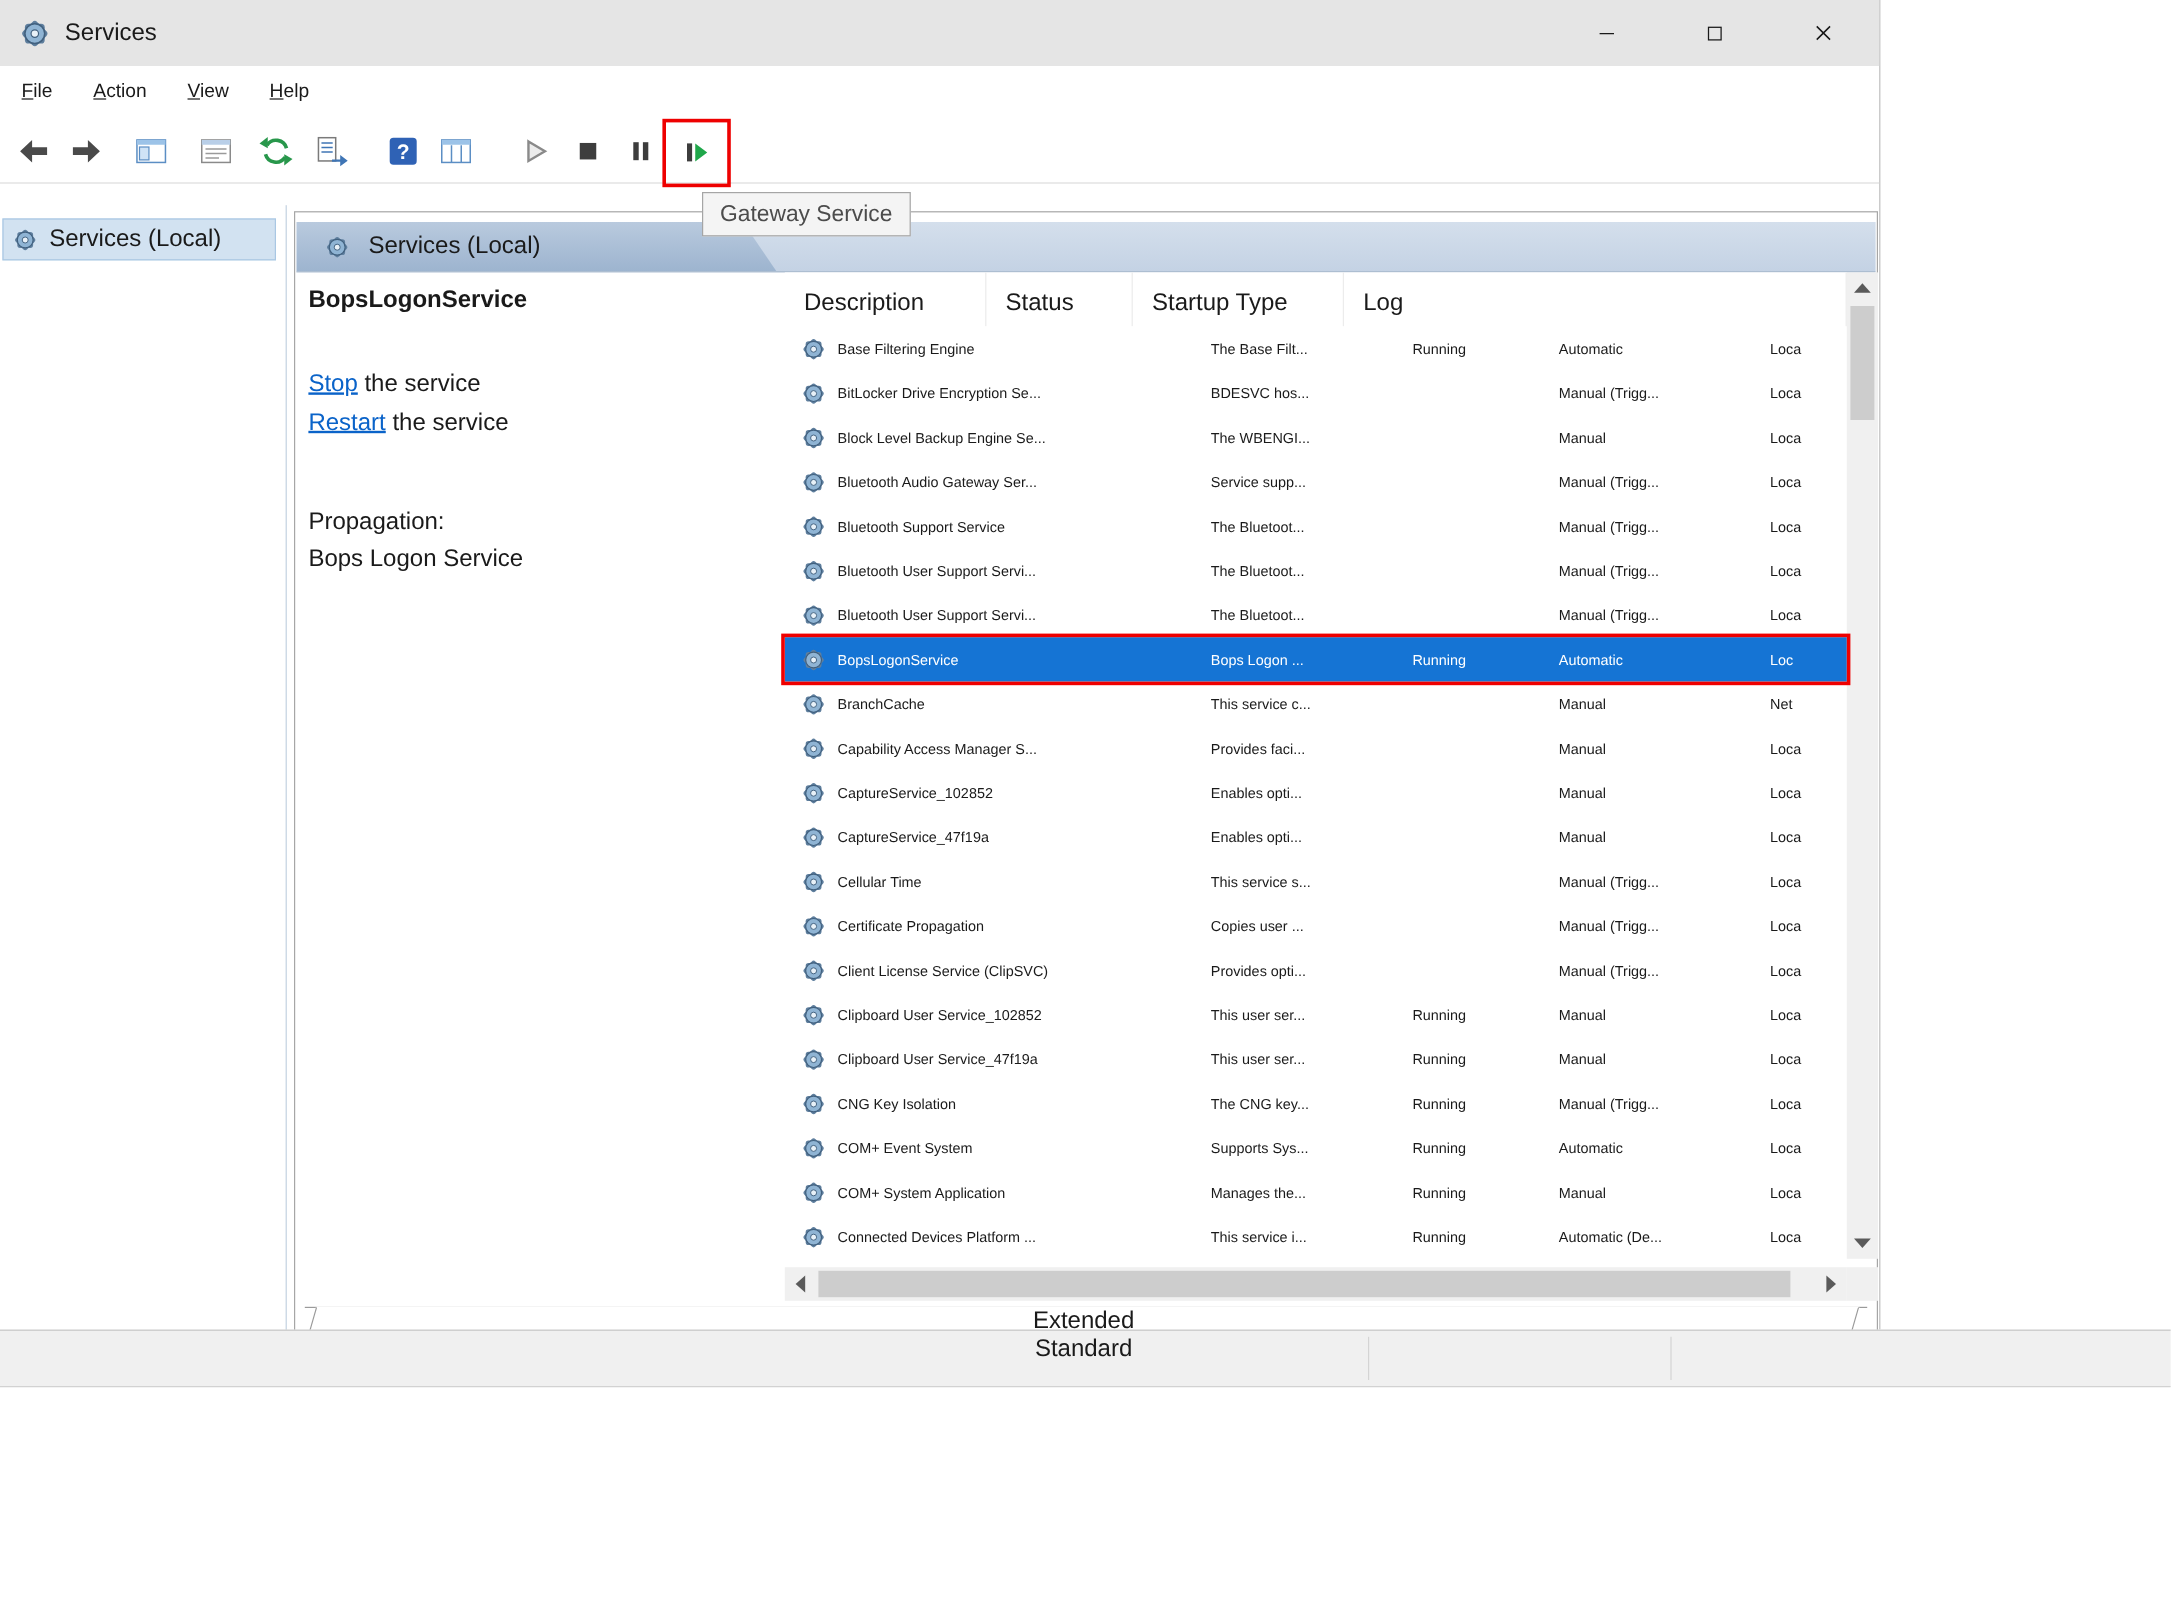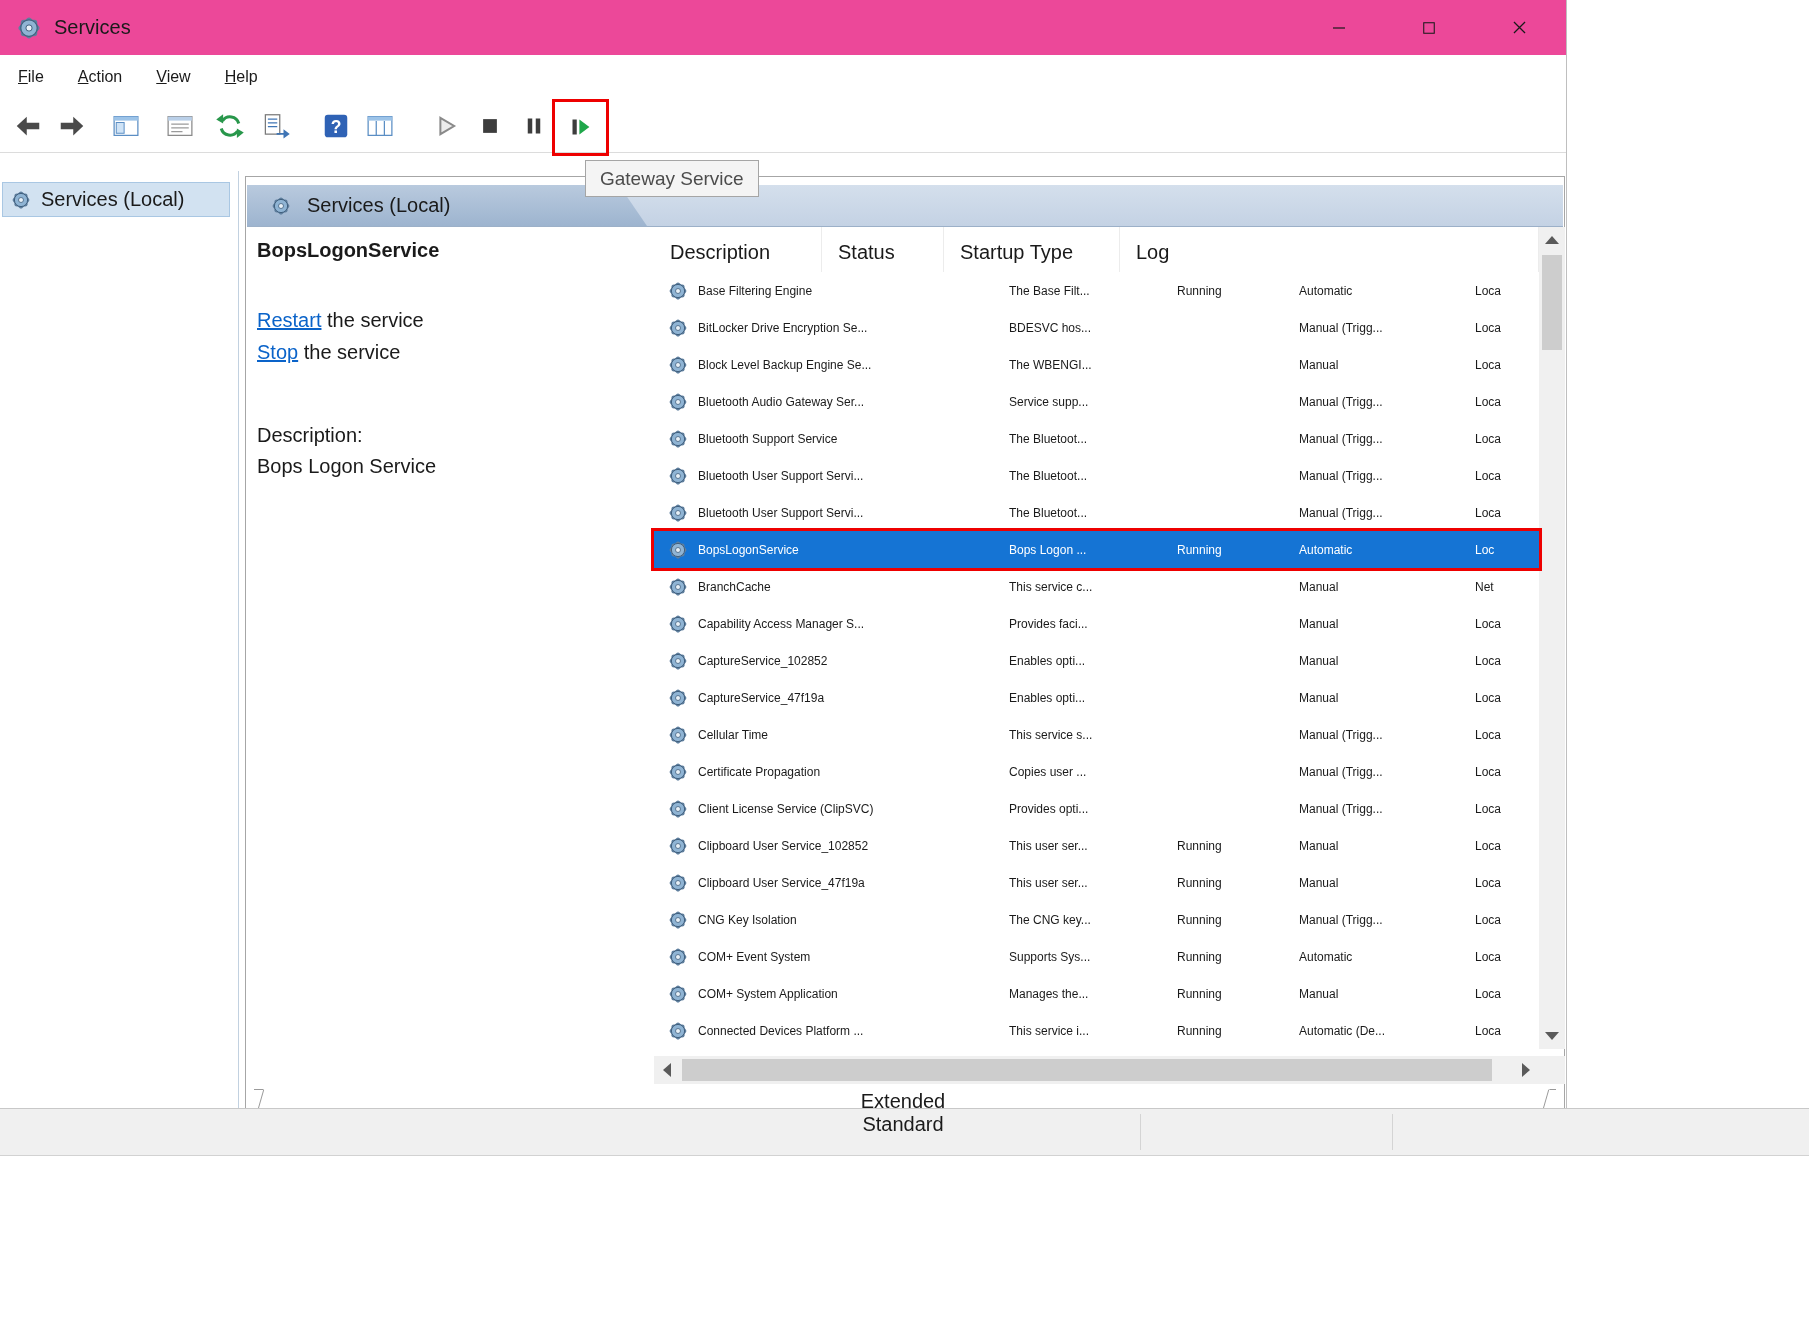--- a/index.html
+++ b/index.html
@@ -2,21 +2,21 @@
 <html><head>
 <meta charset="utf-8">
 <style>
   * { box-sizing: border-box; margin: 0; padding: 0; }
   html,body { background:#fff; }
   body { width:1809px; height:1335px; font-family:"Liberation Sans", sans-serif; color:#1a1a1a; position:relative; overflow:hidden; }
   .screen { position:absolute; inset:0; }
 
   
   .app { position:absolute; left:0; top:0; width:1567px; height:1108px; background:#fff; border-right:1px solid #bfbfbf; }
-  .titlebar { position:absolute; left:0; top:0; width:100%; height:55px; background:#ec4899; display:flex; align-items:center; }
+  .titlebar { position:absolute; left:0; top:0; width:100%; height:55px; background:#e5e5e5; display:flex; align-items:center; }
   .app-icon { width:30px; height:30px; margin-left:14px; }
   .title-text { font-size:20px; margin-left:10px; }
   .win-controls { position:absolute; right:18px; top:0; height:55px; display:flex; }
   .win-btn { width:58px; height:55px; display:flex; align-items:center; justify-content:center; margin-left:32px; }
 
   .menubar { position:absolute; left:0; top:55px; width:100%; height:44px; display:flex; align-items:center; font-size:16px; }
   .menu-item { padding:8px 16px; margin-left:2px; display:inline-block; }
   .menu-item:first-child { margin-left:2px; }
   .menu-item::first-letter { text-decoration:underline; }
 
@@ -240,27 +240,27 @@
               <circle cx="12" cy="12" r="2.5" fill="#e8f1f8" stroke="#41607e" stroke-width="0.8"></circle>
             </svg>
             <span>Services (Local)</span>
           </div>
         </div>
 
         <div class="detail">
           <div class="svc-title">BopsLogonService</div>
           <div class="svc-links">
             <div>
+              <span class="link">Stop</span><span> the service</span>
+            </div>
+            <div>
               <span class="link">Restart</span><span> the service</span>
             </div>
-            <div>
-              <span class="link">Stop</span><span> the service</span>
-            </div>
           </div>
-          <div class="desc-label">Description:</div>
+          <div class="desc-label">Propagation:</div>
           <div class="desc-text">Bops Logon Service</div>
         </div>
 
         <div class="table-wrap">
           <div class="thead">
               <div class="hcell h1">
                 <span>Description</span>
               </div>
               <div class="hcell h2">
                 <span>Status</span>

